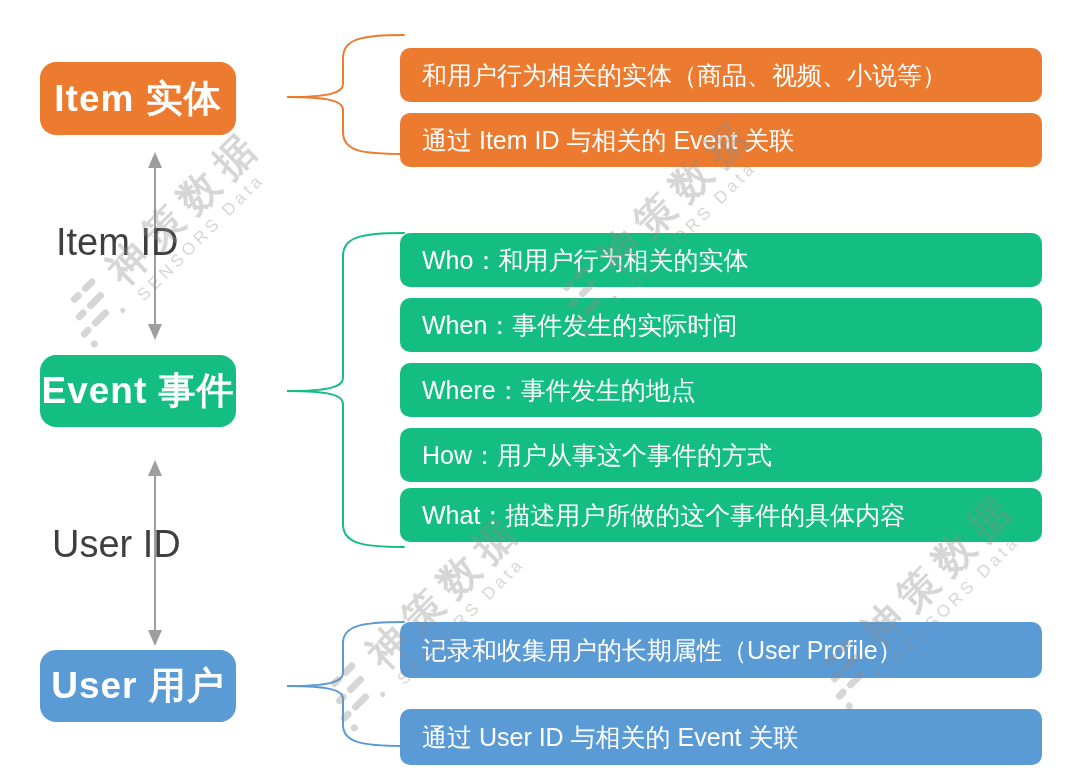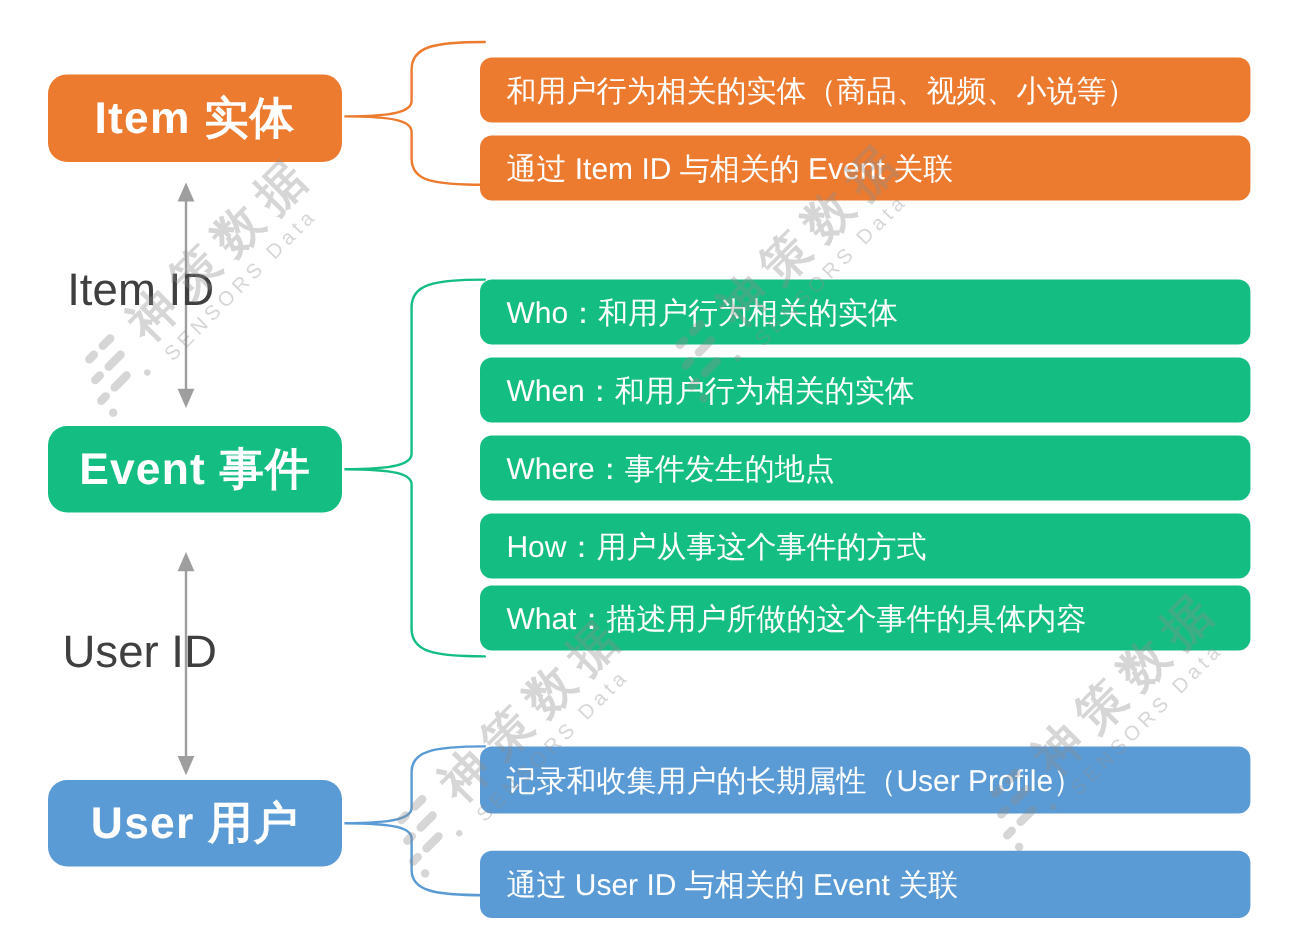--- a/index.html
+++ b/index.html
@@ -2,21 +2,21 @@
 <html style="--orange: #EC7A2F; --green: #14BE82; --blue: #5B9BD5; --arrow: #9E9E9E; --label: #3F3F3F; --watermark: #8C8C8C;"><head>
 <meta charset="utf-8">
 <style>
   html,body{margin:0;padding:0;background:#fff;}
   .canvas{
     position:relative;width:1080px;height:775px;background:#fff;overflow:hidden;
     font-family:"Liberation Sans","DejaVu Sans",sans-serif;
   }
   
   .entity{
-    position:absolute;left:40px;width:245px;border-radius:16px;
+    position:absolute;left:40px;width:196px;border-radius:16px;
     display:flex;align-items:center;justify-content:center;
     color:#fff;font-size:37px;font-weight:600;letter-spacing:1px;z-index:2;
   }
   #entity-item{top:62px;height:73px;background:var(--orange);}
   #entity-event{top:355px;height:72px;background:var(--green);}
   #entity-user{top:650px;height:72px;background:var(--blue);}
 
   
   .bar{
     position:absolute;left:400px;width:642px;height:54px;border-radius:10px;
@@ -54,21 +54,21 @@
 <div class="canvas">
 
   <div class="entity" id="entity-item">Item 实体</div>
   <div class="entity" id="entity-event">Event 事件</div>
   <div class="entity" id="entity-user">User 用户</div>
 
   <div class="bar orange" style="top:35px;">和用户行为相关的实体（商品、视频、小说等）</div>
   <div class="bar orange" style="top:100px;">通过 Item ID 与相关的 Event 关联</div>
 
   <div class="bar green" style="top:233px;">Who：和用户行为相关的实体</div>
-  <div class="bar green" style="top:298px;">When：和用户行为相关的实体</div>
+  <div class="bar green" style="top:298px;">When：事件发生的实际时间</div>
   <div class="bar green" style="top:363px;">Where：事件发生的地点</div>
   <div class="bar green" style="top:428px;">How：用户从事这个事件的方式</div>
   <div class="bar green" style="top:488px;">What：描述用户所做的这个事件的具体内容</div>
 
   <div class="bar blue" style="top:622px;text-align:right;">记录和收集用户的长期属性（User Profile）</div>
   <div class="bar blue" style="top:709px;text-align:right;">通过 User ID 与相关的 Event 关联</div>
 
   <svg class="brace-svg" style="left:283px;top:28px;color:var(--orange);" width="124" height="134" viewBox="0 0 124 134">
     <path d="M121 7 C78 7 60 11 60 30 L60 56 C60 65 46 69 4 69 C46 69 60 73 60 82 L60 104 C60 123 78 126 121 126" fill="none" stroke="currentColor" stroke-width="2" stroke-linecap="round"></path>
   </svg>

